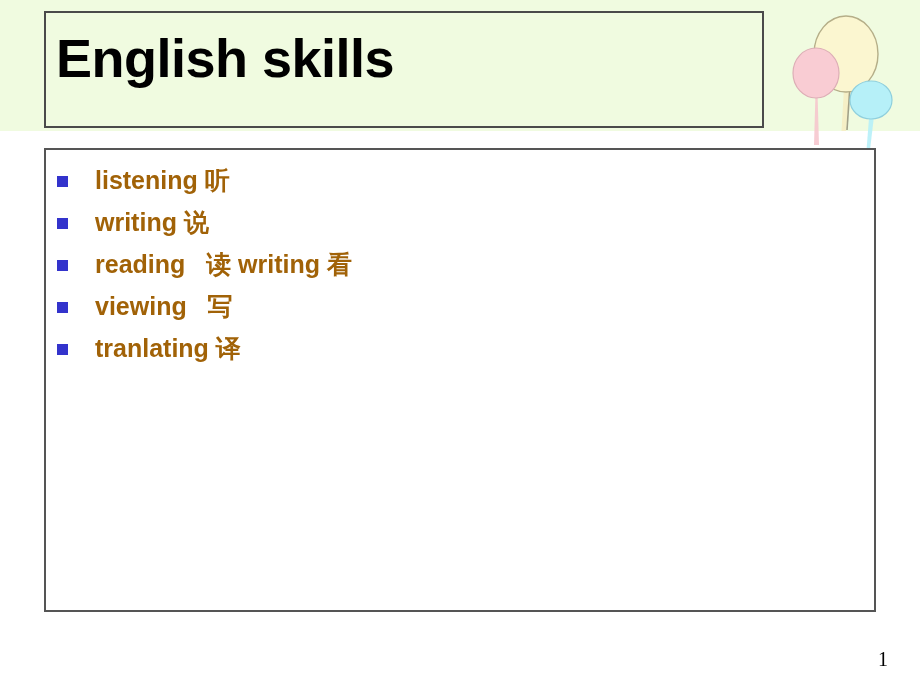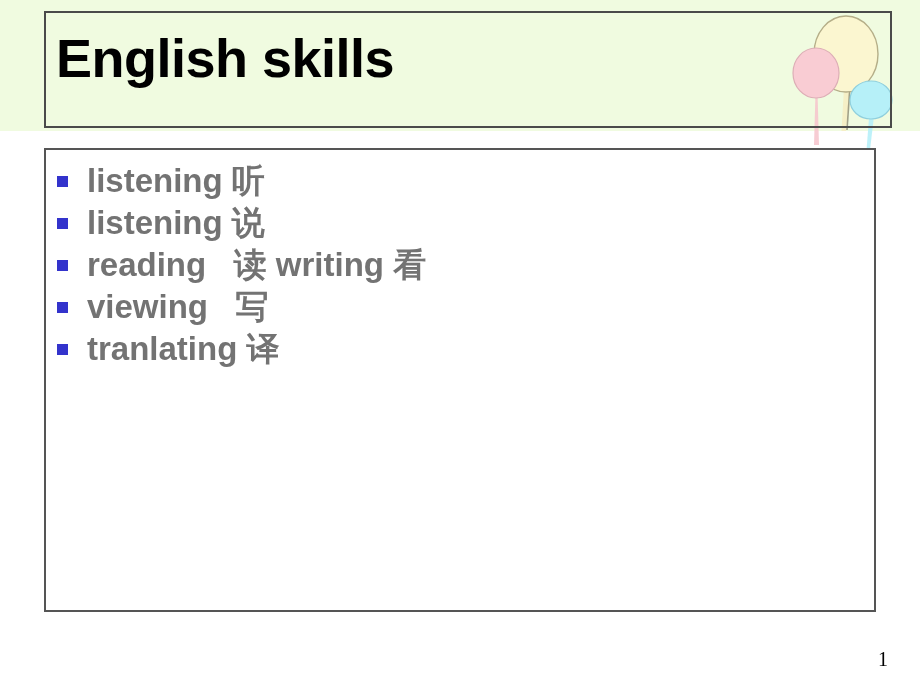--- a/index.html
+++ b/index.html
@@ -42,21 +42,21 @@
     width: 140px;
     height: 160px;
     pointer-events: none;
   }
 
   
   #title-box {
     position: absolute;
     left: 44px;
     top: 11px;
-    width: 848px;
+    width: 720px;
     height: 117px;
     box-sizing: border-box;
     border: 2px solid #4a4a4a;
     background: transparent;
   }
   #title-text {
     position: absolute;
     left: 10px;
     top: 16px;
     font-size: 54px;
@@ -94,25 +94,26 @@
   }
   .bullet-marker {
     width: 11px;
     height: 11px;
     background: #3333cc;
     flex: 0 0 auto;
     margin-right: 19px;
     margin-top: 2px;
   }
   .bullet-label {
-    font-size: 33px;
+    font-size: 25px;
     font-weight: bold;
-    color: #737373;
+    color: #a16207;
     line-height: 1;
     white-space: pre;
+    margin-left: 8px;
   }
 
   
   #page-number {
     position: absolute;
     left: 878px;
     top: 648px;
     font-family: "Liberation Serif", serif;
     font-size: 20px;
     color: #000000;
@@ -151,21 +152,21 @@
   <div id="content-box">
     <div id="bullet-list">
 
       <div class="bullet-row">
         <span class="bullet-marker"></span>
         <span class="bullet-label">listening 听</span>
       </div>
 
       <div class="bullet-row">
         <span class="bullet-marker"></span>
-        <span class="bullet-label">listening 说</span>
+        <span class="bullet-label">writing 说</span>
       </div>
 
       <div class="bullet-row">
         <span class="bullet-marker"></span>
         <span class="bullet-label">reading   读 writing 看</span>
       </div>
 
       <div class="bullet-row">
         <span class="bullet-marker"></span>
         <span class="bullet-label">viewing   写</span>

